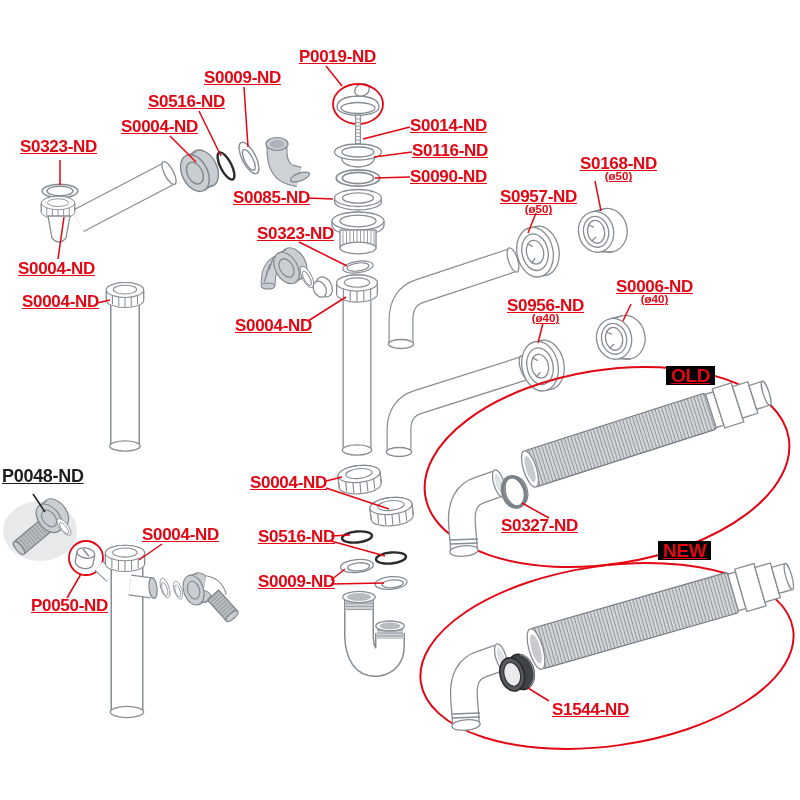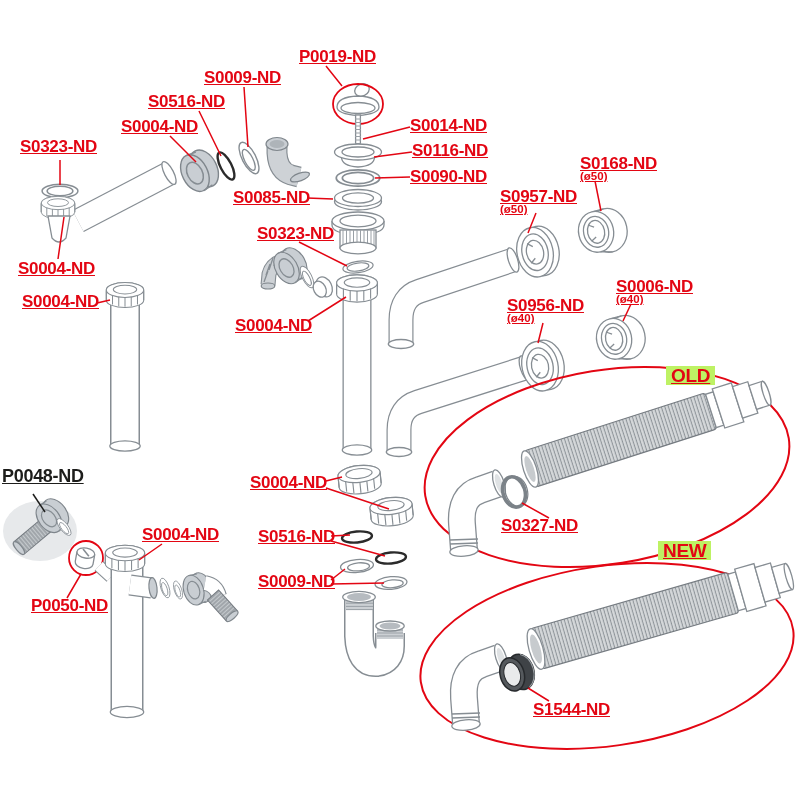--- a/index.html
+++ b/index.html
@@ -2,23 +2,23 @@
 <html><head>
 <meta charset="utf-8">
 <style>
   html,body{margin:0;padding:0;background:#fff;}
   .stage{position:relative;width:800px;height:800px;background:#fff;overflow:hidden;
          font-family:"Liberation Sans",sans-serif;}
   .stage svg{position:absolute;left:0;top:0;z-index:1;}
   .label{position:absolute;z-index:2;color:#e30613;
          font:bold 17px/1.02 "Liberation Sans",sans-serif;
          letter-spacing:-0.3px;white-space:nowrap;text-decoration:underline;}
-  .label .sub{display:block;font-size:11.5px;letter-spacing:0;text-align:left;margin-top:-1px;}
+  .label .sub{display:block;font-size:11.5px;letter-spacing:0;text-align:center;margin-top:-1px;}
   .label.black{color:#1d1d1b;font-size:18px;text-align:right;}
-  .label.badge{background:#bef264;padding:0 5px;font-size:19px;}
+  .label.badge{background:#000000;padding:0 5px;font-size:19px;}
   
   .ln{stroke:#868d93;fill:none;stroke-width:1.3px;}
   .fw{fill:#fff;stroke:#868d93;stroke-width:1.3px;}
   .fg{fill:#c9ced3;stroke:#7f868c;stroke-width:1.2px;}
   .to{fill:none;stroke:#868d93;}
   .ti{fill:none;stroke:#fff;}
   .tig{fill:none;stroke:#ced2d6;}
   .thread{stroke:#9aa0a6;stroke-width:1px;fill:none;}
   .red-ln{stroke:#e30613;fill:none;}
   .blk-ln{stroke:#1d1d1b;fill:none;}
@@ -335,21 +335,21 @@
 <div class="label" style="left:235px;top:317px"><span>S0004-ND</span></div>
 <div class="label" style="left:18px;top:260px"><span>S0004-ND</span></div>
 <div class="label" style="left:22px;top:293px"><span>S0004-ND</span></div>
 <div class="label" style="left:500px;top:188px"><span>S0957-ND</span><span class="sub">(ø50)</span></div>
 <div class="label" style="left:580px;top:155px"><span>S0168-ND</span><span class="sub">(ø50)</span></div>
 <div class="label" style="left:507px;top:297px"><span>S0956-ND</span><span class="sub">(ø40)</span></div>
 <div class="label" style="left:616px;top:278px"><span>S0006-ND</span><span class="sub">(ø40)</span></div>
 <div class="label badge" style="left:666px;top:366px"><span>OLD</span></div>
 <div class="label" style="left:501px;top:517px"><span>S0327-ND</span></div>
 <div class="label badge" style="left:658px;top:541px"><span>NEW</span></div>
-<div class="label" style="left:533px;top:701px"><span>S1544-ND</span></div>
+<div class="label" style="left:552px;top:701px"><span>S1544-ND</span></div>
 <div class="label black" style="left:2px;top:467px"><span>P0048-ND</span></div>
 <div class="label" style="left:31px;top:597px"><span>P0050-ND</span></div>
 <div class="label" style="left:142px;top:526px"><span>S0004-ND</span></div>
 <div class="label" style="left:250px;top:474px"><span>S0004-ND</span></div>
 <div class="label" style="left:258px;top:528px"><span>S0516-ND</span></div>
 <div class="label" style="left:258px;top:573px"><span>S0009-ND</span></div>
 
 </div>
 
 </body></html>

